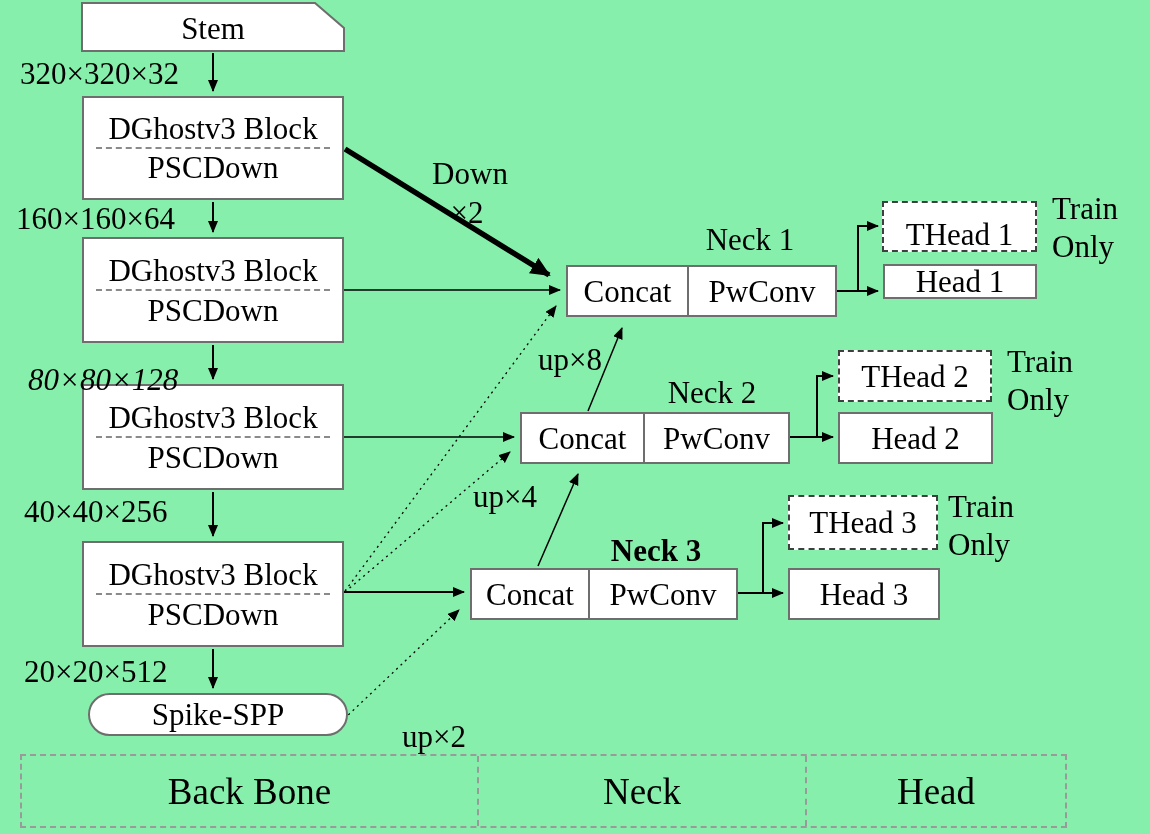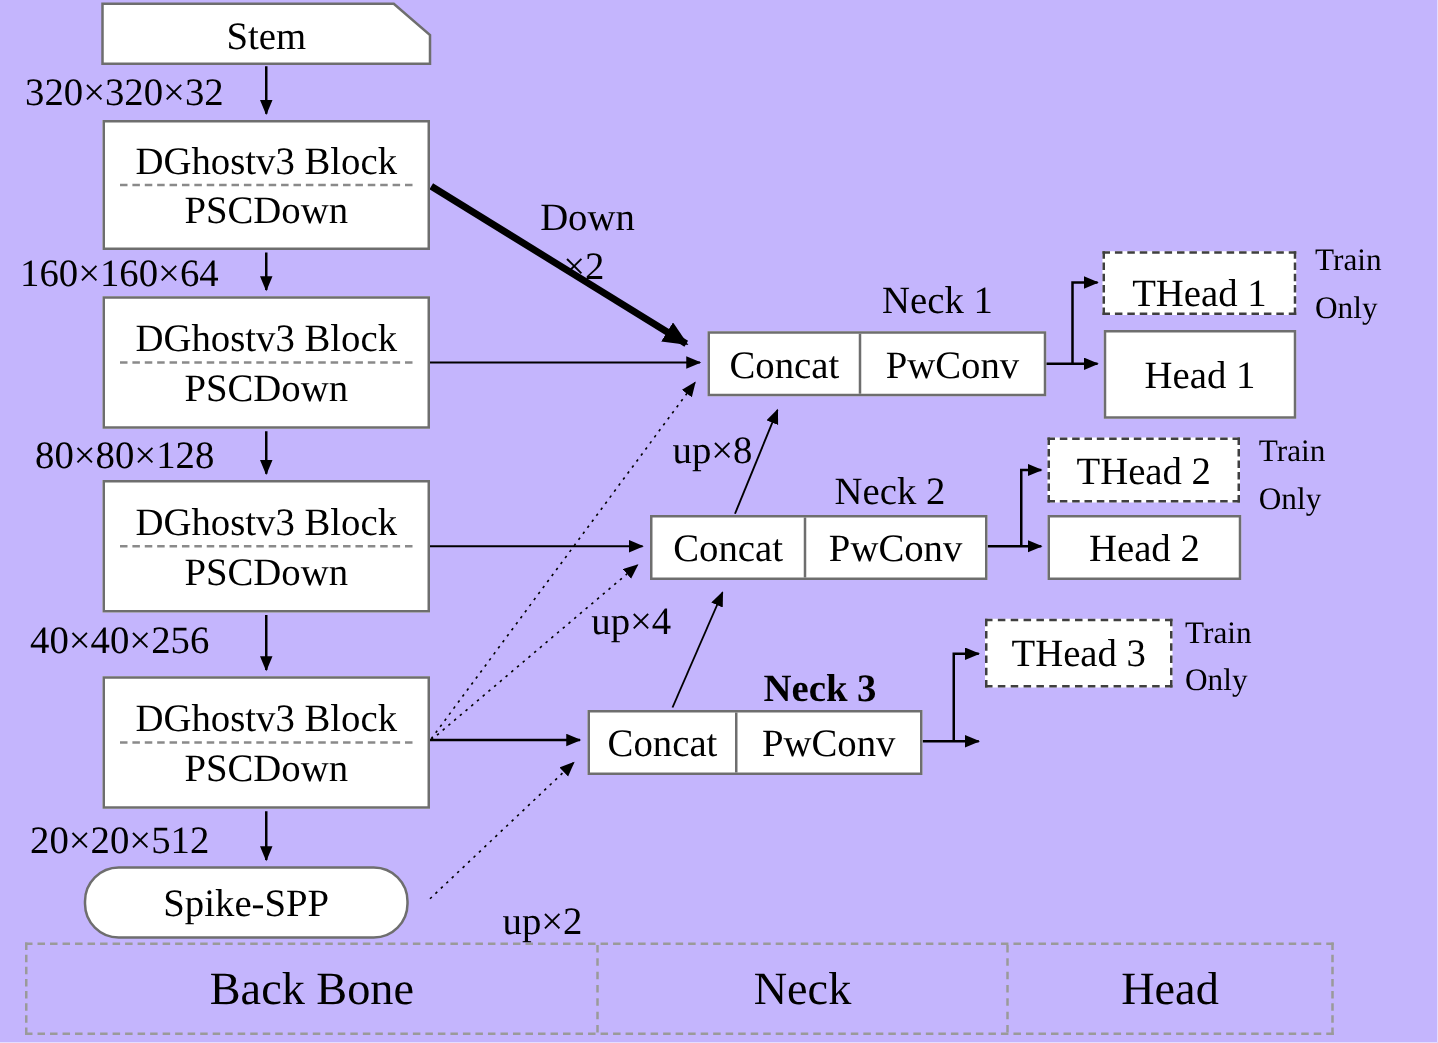--- a/index.html
+++ b/index.html
@@ -1,38 +1,38 @@
 <!DOCTYPE html>
 <html><head>
 <meta charset="utf-8">
 <style>
   html,body{margin:0;padding:0;background:#fff;}
   .canvas{
-    position:relative;width:1150px;height:834px;background:#c4b5fd;overflow:hidden;
+    position:relative;width:1150px;height:834px;background:#86efac;overflow:hidden;
     font-family:"Liberation Serif","DejaVu Serif",serif;color:#000;
   }
   svg.wires{position:absolute;left:0;top:0;z-index:1;}
   .box{
     position:absolute;z-index:2;background:#fff;border:2px solid #6e6e6e;
     box-sizing:border-box;display:flex;align-items:center;justify-content:center;
     font-size:31px;line-height:1;white-space:nowrap;
   }
   .split{flex-direction:column;align-items:stretch;padding:12px;}
   .split .half{flex:1;display:flex;align-items:center;justify-content:center;}
   .split .half.top{border-bottom:2px dashed #8a8a8a;}
   .neckgroup{padding:0;}
   .neckgroup .cell{height:100%;display:flex;align-items:center;justify-content:center;box-sizing:border-box;}
   .neckgroup .cell.concat{border-right:2px solid #6e6e6e;}
   .dashedbox{border:2px dashed #3f3f3f;}
   .pill{border-radius:28px;}
   .lbl{
     position:absolute;z-index:3;font-size:31px;line-height:1;white-space:nowrap;
   }
   .ctr{transform:translateX(-50%);}
-  .trainonly{line-height:38px;font-size:25px;}
+  .trainonly{line-height:38px;font-size:31px;}
   .trainonly span{display:block;}
   .band{
     position:absolute;z-index:2;left:20px;top:754px;width:1047px;height:74px;
     border:2px dashed #9a9a9a;box-sizing:border-box;display:flex;
   }
   .band .bcell{display:flex;align-items:center;justify-content:center;font-size:37px;box-sizing:border-box;}
   .band .bcell.b1{width:457px;border-right:2px dashed #9a9a9a;}
   .band .bcell.b2{width:328px;border-right:2px dashed #9a9a9a;}
   .band .bcell.b3{flex:1;}
 </style>
@@ -94,45 +94,45 @@
   </div>
   <div class="box split" style="left:82px;top:384px;width:262px;height:106px;">
     <div class="half top">DGhostv3 Block</div>
     <div class="half">PSCDown</div>
   </div>
   <div class="box split" style="left:82px;top:541px;width:262px;height:106px;">
     <div class="half top">DGhostv3 Block</div>
     <div class="half">PSCDown</div>
   </div>
 
-  <div class="box pill" style="left:67px;top:693px;width:260px;height:58px;">
+  <div class="box pill" style="left:88px;top:693px;width:260px;height:43px;">
     <span>Spike-SPP</span>
   </div>
 
   <div class="lbl" style="left:20px;top:58px;">320×320×32</div>
   <div class="lbl" style="left:16px;top:203px;">160×160×64</div>
-  <div class="lbl" style="left:28px;top:348px;">80×80×128</div>
+  <div class="lbl" style="left:28px;top:364px;font-style:italic;">80×80×128</div>
   <div class="lbl" style="left:24px;top:496px;">40×40×256</div>
   <div class="lbl" style="left:24px;top:656px;">20×20×512</div>
 
   <div class="lbl ctr" style="left:470px;top:158px;">Down</div>
   <div class="lbl ctr" style="left:467px;top:197px;">×2</div>
   <div class="lbl ctr" style="left:570px;top:344px;">up×8</div>
   <div class="lbl ctr" style="left:505px;top:481px;">up×4</div>
   <div class="lbl ctr" style="left:434px;top:673px;margin-top:48px;">up×2</div>
 
   <div class="lbl ctr" style="left:750px;top:224px;">Neck 1</div>
   <div class="box neckgroup" style="left:566px;top:265px;width:271px;height:52px;">
     <div class="cell concat" style="width:121px;">Concat</div>
     <div class="cell" style="flex:1;">PwConv</div>
   </div>
   <div class="box dashedbox" style="left:882px;top:201px;width:155px;height:51px;align-items:flex-end;">
     <span>THead 1</span>
   </div>
-  <div class="box" style="left:883px;top:264px;width:154px;height:71px;">
+  <div class="box" style="left:883px;top:264px;width:154px;height:35px;">
     <span>Head 1</span>
   </div>
   <div class="lbl trainonly" style="left:1052px;top:190px;">
     <span>Train</span>
     <span>Only</span>
   </div>
 
   <div class="lbl ctr" style="left:712px;top:377px;">Neck 2</div>
   <div class="box neckgroup" style="left:520px;top:412px;width:270px;height:52px;">
     <div class="cell concat" style="width:123px;">Concat</div>
@@ -150,20 +150,23 @@
   </div>
 
   <div class="lbl ctr" style="left:656px;top:535px;font-weight:bold;">Neck 3</div>
   <div class="box neckgroup" style="left:470px;top:568px;width:268px;height:52px;">
     <div class="cell concat" style="width:118px;">Concat</div>
     <div class="cell" style="flex:1;">PwConv</div>
   </div>
   <div class="box dashedbox" style="left:788px;top:495px;width:150px;height:55px;">
     <span>THead 3</span>
   </div>
+  <div class="box" style="left:788px;top:568px;width:152px;height:52px;">
+    <span>Head 3</span>
+  </div>
   <div class="lbl trainonly" style="left:948px;top:488px;">
     <span>Train</span>
     <span>Only</span>
   </div>
 
   <div class="band">
     <div class="bcell b1">Back Bone</div>
     <div class="bcell b2">Neck</div>
     <div class="bcell b3">Head</div>
   </div>

